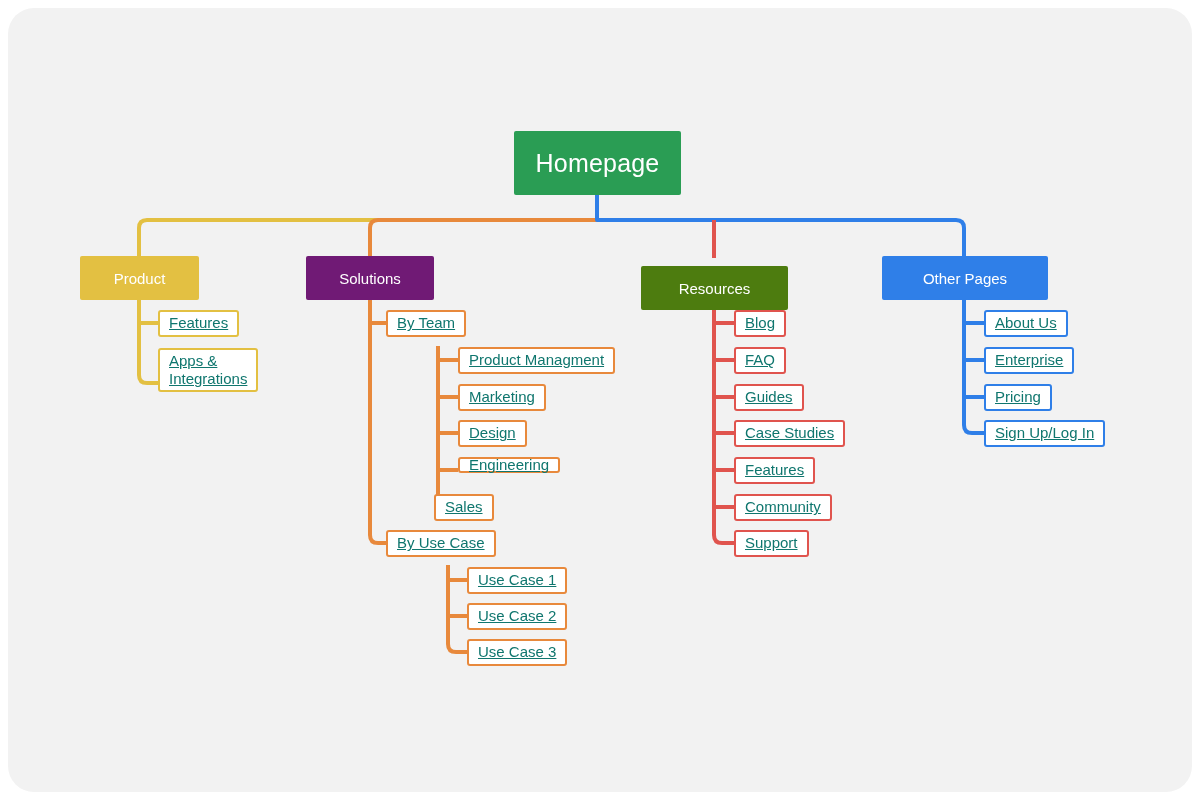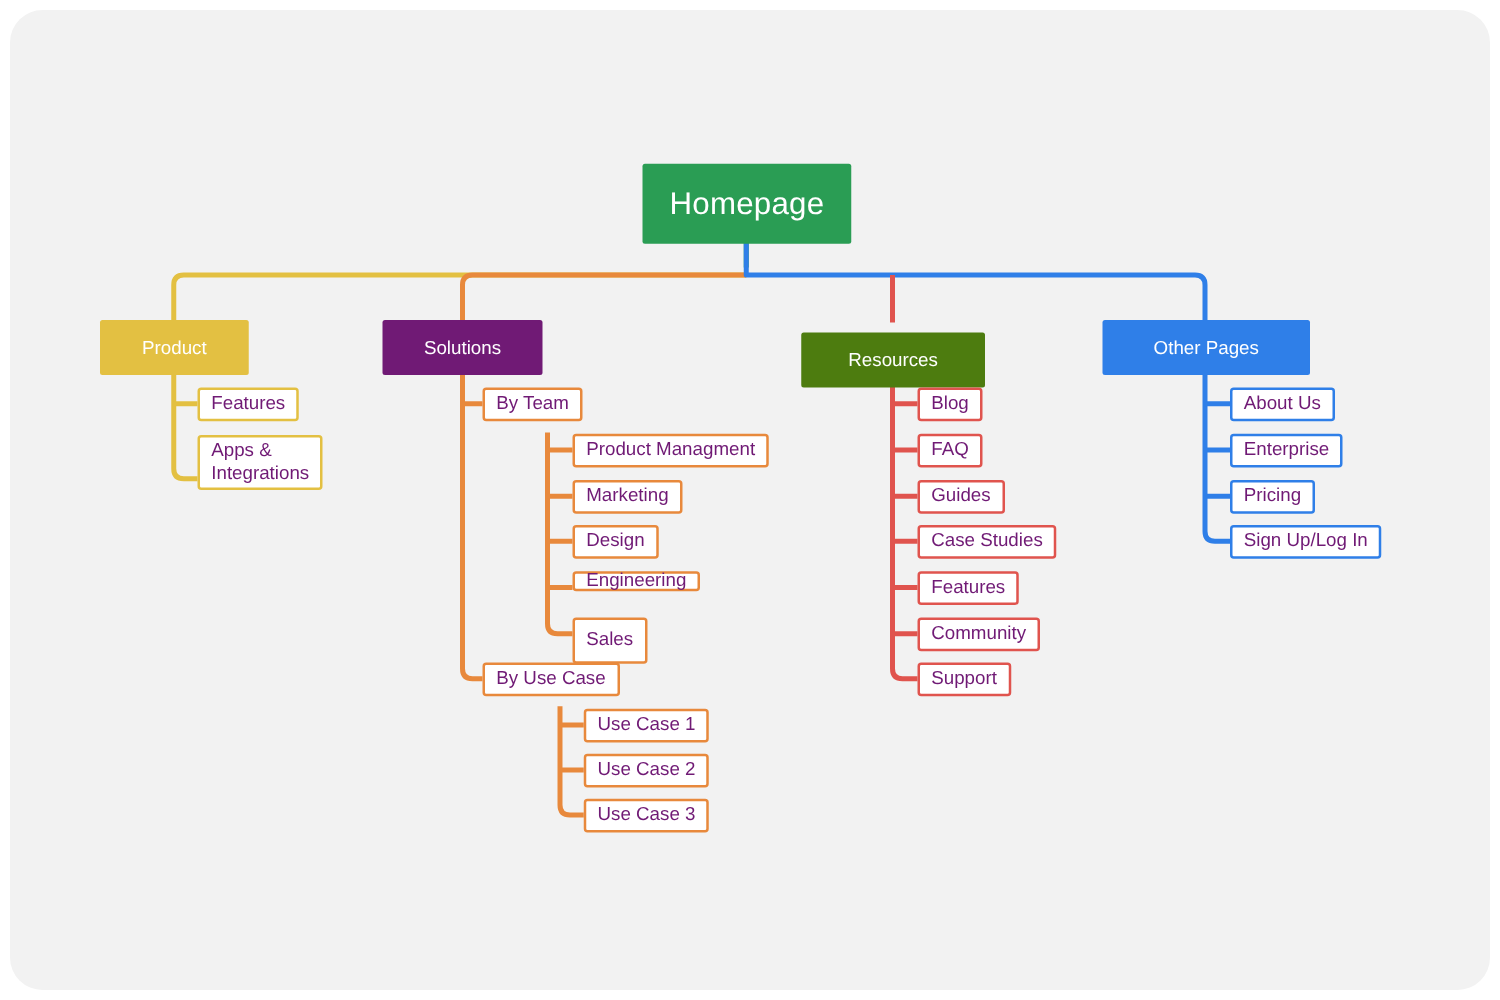--- a/index.html
+++ b/index.html
@@ -54,24 +54,25 @@
   }
   .node.branch {
     font-size: 15px;
   }
   
   .node.leaf {
     background: #ffffff;
     border-style: solid;
     border-width: 2px;
     border-radius: 3px;
-    color: #701a75;
+    color: #0f766e;
     font-size: 15px;
     padding: 0 9px;
     line-height: 1.22;
+    text-decoration: underline;
   }
   .node.leaf.multiline {
     white-space: normal;
     align-items: center;
   }
   .node.leaf .txt { display: block; }
 </style>
 </head>
 <body>
 
@@ -151,21 +152,21 @@
   </div>
   <div class="node leaf" style="left:458px; top:384px; height:27px; border-color:#e8893c;">
     <span class="txt">Marketing</span>
   </div>
   <div class="node leaf" style="left:458px; top:420px; height:27px; border-color:#e8893c;">
     <span class="txt">Design</span>
   </div>
   <div class="node leaf" style="left:458px; top:457px; height:16px; border-color:#e8893c;">
     <span class="txt">Engineering</span>
   </div>
-  <div class="node leaf" style="left:458px; top:494px; height:37px; border-color:#e8893c;justify-content:flex-end;">
+  <div class="node leaf" style="left:434px; top:494px; height:27px; border-color:#e8893c;justify-content:flex-end;">
     <span class="txt">Sales</span>
   </div>
 
   <div class="node leaf" style="left:386px; top:530px; height:27px; border-color:#e8893c;">
     <span class="txt">By Use Case</span>
   </div>
   <div class="node leaf" style="left:467px; top:567px; height:27px; border-color:#e8893c;">
     <span class="txt">Use Case 1</span>
   </div>
   <div class="node leaf" style="left:467px; top:603px; height:27px; border-color:#e8893c;">

